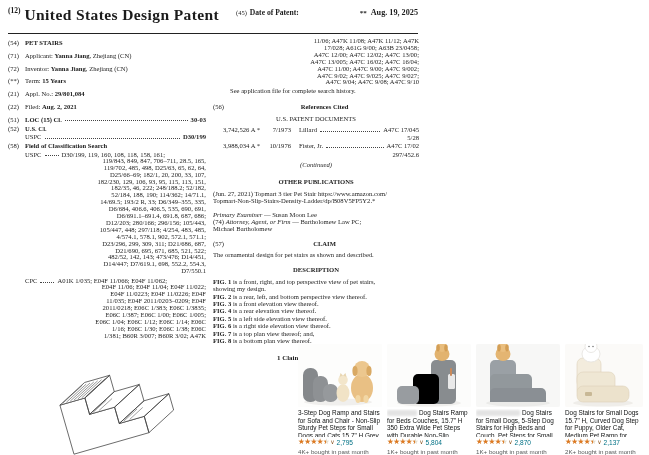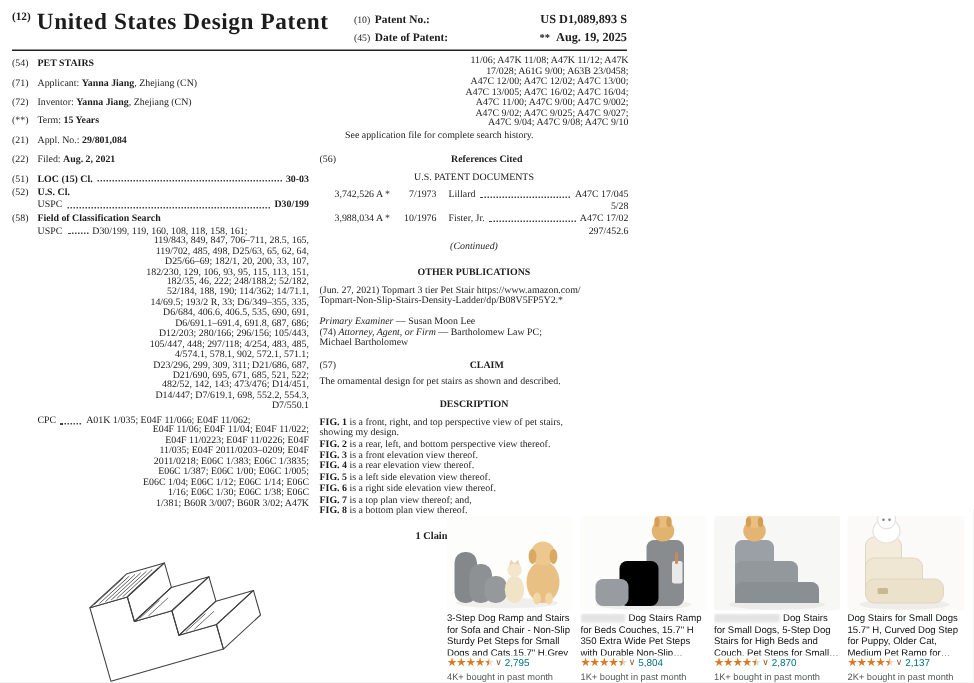--- a/index.html
+++ b/index.html
@@ -64,25 +64,20 @@
 
 <div class="canvas">
 
   <div class="hdr">
     <div class="hdr-left">
       <span class="hdr-n12">(12)</span>
       <span class="hdr-title">United States Design Patent</span>
     </div>
     <div class="hdr-right">
       <div class="hdr-row">
-        <span class="hdr-num">(10)</span>
-        <span class="hdr-lab">Patent No.:</span>
-        <span class="hdr-val">US D1,089,893 S</span>
-      </div>
-      <div class="hdr-row">
         <span class="hdr-num">(45)</span>
         <span class="hdr-lab">Date of Patent:</span>
         <span class="hdr-star">**</span>
         <span class="hdr-val" style="margin-left:0">Aug. 19, 2025</span>
       </div>
     </div>
   </div>
   <div class="hdr-rule"></div>
 
   <div class="lcol">

